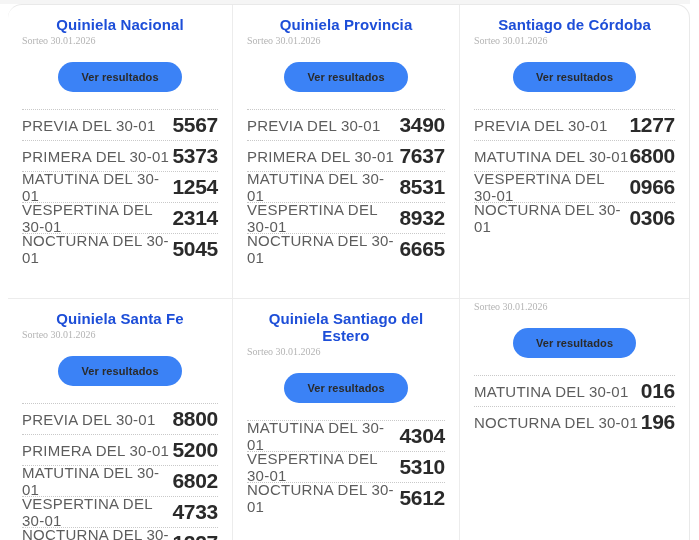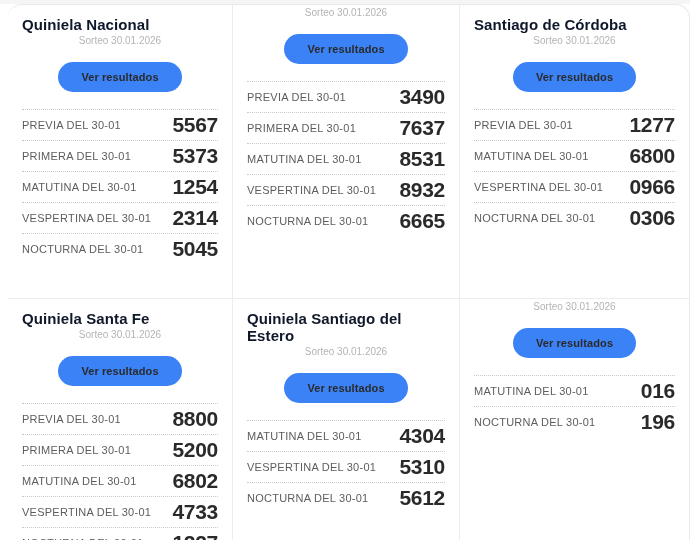--- a/index.html
+++ b/index.html
@@ -26,32 +26,34 @@
     grid-template-rows: 294px 262px;
   }
   .cell {
     padding: 0 14px;
     overflow: hidden;
   }
   .cell.col-a, .cell.col-b { border-right: 1px solid #ececec; }
   .cell.row-top { border-bottom: 1px solid #ececec; }
   .card-title {
     margin-top: 11px;
+    text-align: center;
     font-size: 15px;
     font-weight: bold;
-    color: #0f172a;
+    color: #1d4ed8;
     letter-spacing: 0.1px;
     line-height: 17px;
   }
   .card-subtitle {
     margin-top: 2px;
-    text-align: center;
+    text-align: left;
     font-size: 10px;
     color: #b4b4b4;
     line-height: 12px;
+    font-family: Liberation Serif, serif;
   }
   .btn-wrap { text-align: center; margin-top: 15px; }
   .ver-btn {
     display: inline-block;
     background: #3b82f6;
     border: none;
     border-radius: 999px;
     padding: 9px 23px;
     font-family: "Liberation Sans", sans-serif;
     font-size: 11px;
@@ -62,21 +64,21 @@
   }
   .results-list { margin-top: 17px; }
   .result-row {
     display: flex;
     justify-content: space-between;
     align-items: center;
     height: 31px;
     border-top: 1px dotted #c9c9c9;
   }
   .row-label {
-    font-size: 11px;
+    font-size: 15px;
     color: #5d5d5d;
     letter-spacing: 0.25px;
     text-transform: uppercase;
   }
   .row-value {
     font-size: 21px;
     font-weight: bold;
     color: #2a2a2a;
     letter-spacing: -0.3px;
   }
@@ -112,20 +114,21 @@
           <span class="row-value">2314</span>
         </div>
         <div class="result-row">
           <span class="row-label">NOCTURNA DEL 30-01</span>
           <span class="row-value">5045</span>
         </div>
       </div>
   </div>
 
   <div class="cell row-top col-b">
+    <div class="card-title">Quiniela Provincia</div>
     <div class="card-subtitle">Sorteo 30.01.2026</div>
     <div class="btn-wrap">
       <button class="ver-btn">Ver resultados</button>
     </div>
     <div class="results-list">
         <div class="result-row">
           <span class="row-label">PREVIA DEL 30-01</span>
           <span class="row-value">3490</span>
         </div>
         <div class="result-row">

